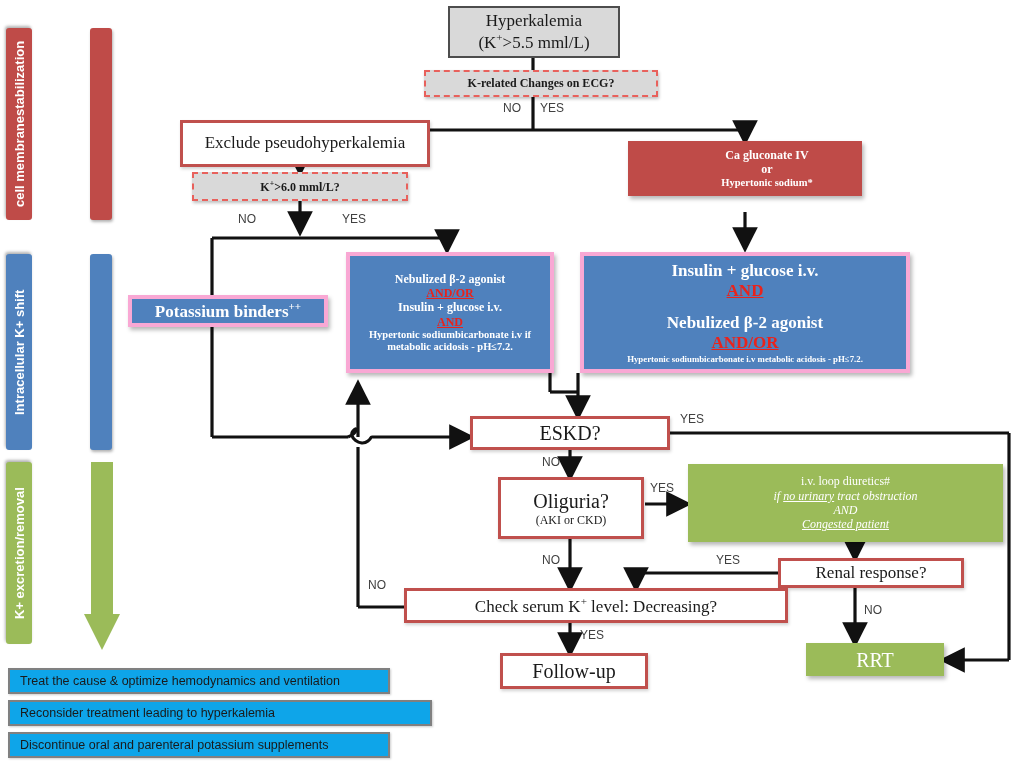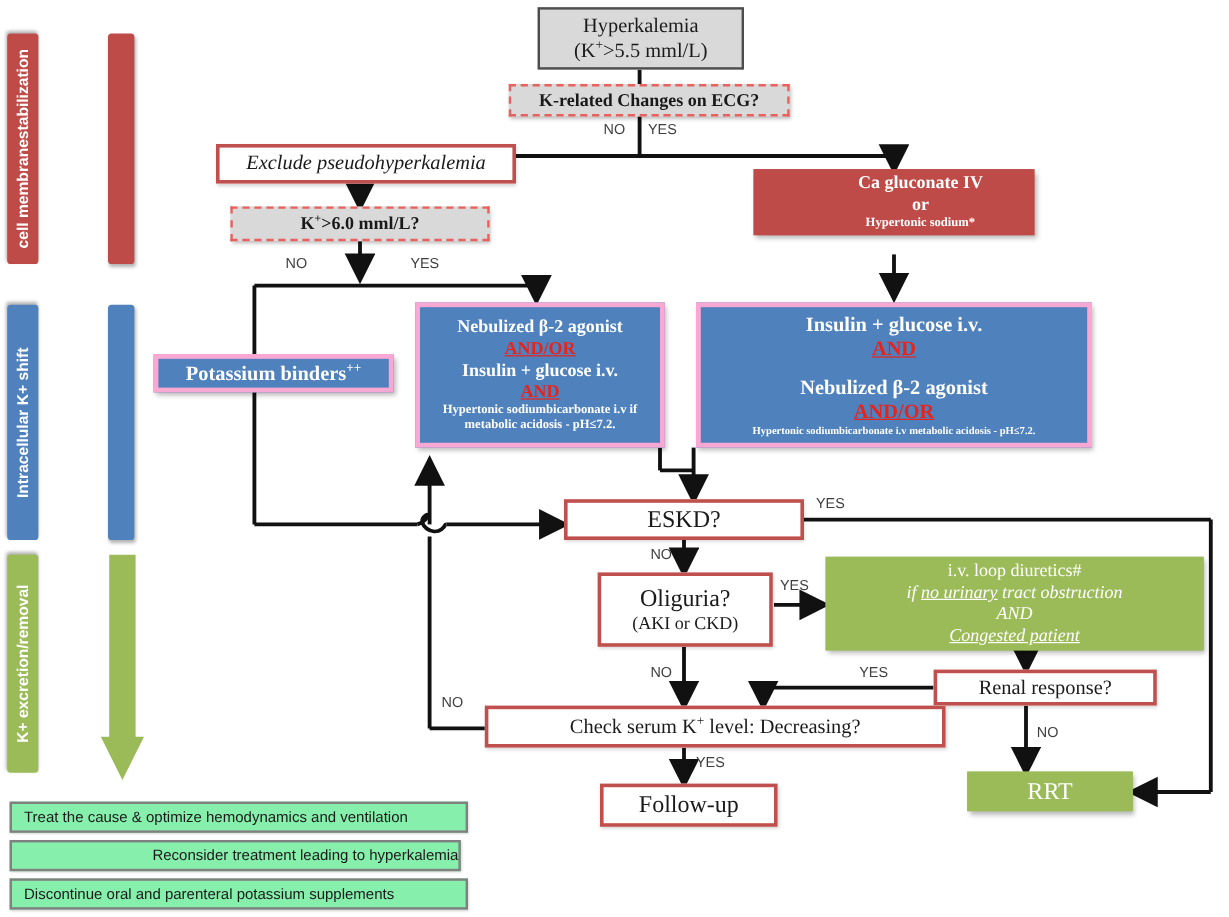--- a/index.html
+++ b/index.html
@@ -20,39 +20,39 @@
       box-shadow:1px 2px 3px rgba(0,0,0,.18);}
   .red-fill{background:#bf4b48;border:1px solid #bf4b48;color:#fff;
       font-family:"Liberation Serif",serif;font-weight:bold;
       box-shadow:2px 3px 4px rgba(0,0,0,.28);padding-left:44px;}
   .blue-fill{background:#4f81bd;border:4px solid #f9a8d4;color:#fff;
       font-family:"Liberation Serif",serif;font-weight:bold;
       box-shadow:2px 3px 4px rgba(0,0,0,.28);}
   .green-fill{background:#9bbb59;border:1px solid #9bbb59;color:#fff;
       font-family:"Liberation Serif",serif;
       box-shadow:2px 3px 4px rgba(0,0,0,.28);}
-  .note-box{background:#86efac;border:2px solid #808080;color:#1a1a1a;
+  .note-box{background:#0ea5e9;border:2px solid #808080;color:#1a1a1a;
       font-family:"Liberation Sans",sans-serif;font-size:12.5px;
       align-items:flex-start;justify-content:center;text-align:left;padding-left:10px;
       box-shadow:1px 1px 2px rgba(0,0,0,.2);}
 
   
   .vbar{position:absolute;box-sizing:border-box;border-radius:3px;
         display:flex;align-items:center;justify-content:center;
         color:#fff;font-weight:bold;font-size:13px;
         font-family:"Liberation Sans",sans-serif;
         writing-mode:vertical-rl;transform:rotate(180deg);
         box-shadow:1px 2px 3px rgba(0,0,0,.3);}
   .vbar.red{background:#bf4b48;}
   .vbar.blue{background:#4f81bd;}
   .vbar.green{background:#9bbb59;}
   .plainbar{position:absolute;border-radius:3px;box-shadow:1px 2px 3px rgba(0,0,0,.3);}
 
   .r1{font-size:17px;line-height:1.18;}
-  .r2{font-size:15px;line-height:1.2;font-family:Liberation Serif, serif;}
+  .r2{font-size:12px;line-height:1.2;font-family:Liberation Serif, serif;}
   .big{font-size:20px;line-height:1.2;}
   .sm{font-size:10.5px;line-height:1.15;}
   .xs{font-size:8.8px;line-height:1.15;}
   .andred{color:#e8231c;text-decoration:underline;font-weight:bold;}
   .ital{font-style:italic;}
   .u{text-decoration:underline;}
   .sup{font-size:.65em;vertical-align:super;}
 
   .elabel{position:absolute;font-family:"Liberation Sans",sans-serif;
           font-size:12px;color:#404040;font-weight:normal;}
@@ -138,21 +138,21 @@
 
   <div class="node gray-solid r1" style="left:448px; top:6px; width:172px; height:52px;">
     <div>Hyperkalemia</div>
     <div><span>(K</span><span class="sup">+</span><span>&gt;5.5 mml/L)</span></div>
   </div>
 
   <div class="node gray-dash r2" style="left:424px; top:70px; width:234px; height:27px;">
     <div>K-related Changes on ECG?</div>
   </div>
 
-  <div class="node white-red r1" style="left:180px; top:120px; width:250px; height:33px;font-style:italic;">
+  <div class="node white-red r1" style="left:180px; top:120px; width:250px; height:47px;">
     <div>Exclude  pseudohyperkalemia</div>
   </div>
 
   <div class="node gray-dash r2" style="left:192px; top:172px; width:216px; height:29px;">
     <div><span>K</span><span class="sup">+</span><span>&gt;6.0 mml/L?</span></div>
   </div>
 
   <div class="node red-fill" style="left:628px; top:141px; width:234px; height:55px;">
     <div class="r2">Ca gluconate IV</div>
     <div class="r2">or</div>
@@ -222,20 +222,20 @@
   <div class="elabel" style="left:650px; top:481px;">YES</div>
   <div class="elabel" style="left:542px; top:553px;">NO</div>
   <div class="elabel" style="left:716px; top:553px;">YES</div>
   <div class="elabel" style="left:864px; top:603px;">NO</div>
   <div class="elabel" style="left:368px; top:578px;">NO</div>
   <div class="elabel" style="left:580px; top:628px;">YES</div>
 
   <div class="node note-box" style="left:8px; top:668px; width:382px; height:26px;">
     <div>Treat the cause &amp; optimize hemodynamics and ventilation</div>
   </div>
-  <div class="node note-box" style="left:8px; top:700px; width:376px; height:26px;align-items:flex-end;">
+  <div class="node note-box" style="left:8px; top:700px; width:424px; height:26px;">
     <div>Reconsider treatment  leading to hyperkalemia</div>
   </div>
   <div class="node note-box" style="left:8px; top:732px; width:382px; height:26px;">
     <div>Discontinue oral and parenteral potassium supplements</div>
   </div>
 
 </div>
 
 </body></html>

